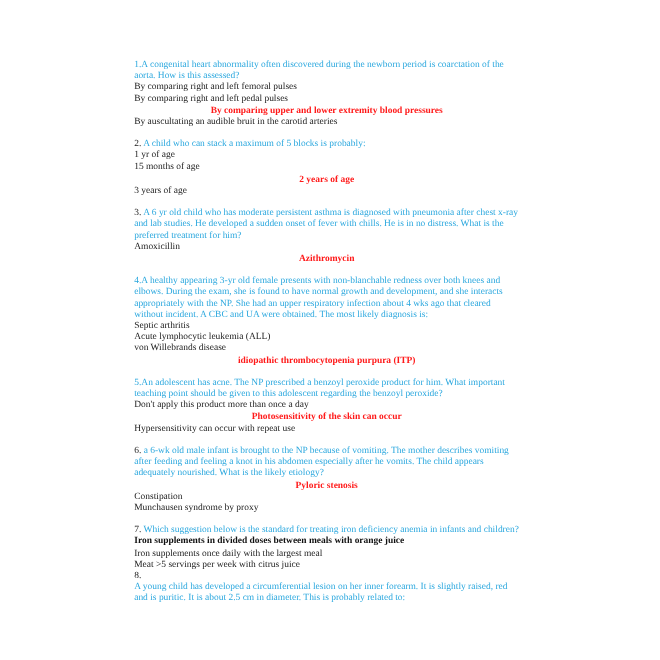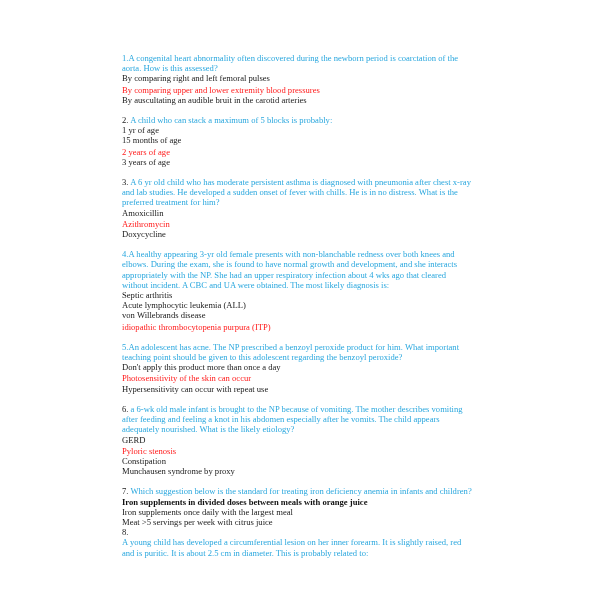--- a/index.html
+++ b/index.html
@@ -3,68 +3,67 @@
 <meta charset="utf-8">
 <style>
   html, body { margin: 0; padding: 0; background: #ffffff; }
   body { width: 600px; height: 600px; overflow: hidden; position: relative; }
   .page { position: absolute; left: 122px; top: 53px; width: 350px;
           font-family: "Liberation Serif", serif; font-size: 8.6px; line-height: 10.2px; color: #1a1a1a; }
   .q { margin-bottom: 10px; }
   .stem { color: #2aa7de; }
   .num { color: #1a1a1a; }
   .opt { color: #1a1a1a; }
-  .opt.correct-red { color: #ff1a1a; font-weight: normal; margin-top: 1px; }
+  .opt.correct-red { color: #ff1a1a; font-weight: bold; margin-top: 1px; text-align: center; }
   .opt.correct-bold { color: #111; font-weight: bold; font-family: Liberation Serif, serif; }
 </style>
 </head>
 <body>
 
 <div class="page">
 
   <div class="q">
     <div class="stem"><span class="stem">1.</span><span>A congenital heart abnormality often discovered during the newborn period is coarctation of the aorta. How is this assessed?</span></div>
     <div class="opt">By comparing right and left femoral pulses</div>
+    <div class="opt">By comparing right and left pedal pulses</div>
     <div class="opt correct-red">By comparing upper and lower extremity blood pressures</div>
     <div class="opt">By auscultating an audible bruit in the carotid arteries</div>
   </div>
 
   <div class="q">
     <div class="stem"><span class="num">2.</span><span> A child who can stack a maximum of 5 blocks is probably:</span></div>
     <div class="opt">1 yr of age</div>
     <div class="opt">15 months of age</div>
     <div class="opt correct-red">2 years of age</div>
     <div class="opt">3 years of age</div>
   </div>
 
   <div class="q">
     <div class="stem"><span class="num">3.</span><span> A 6 yr old child who has moderate persistent asthma is diagnosed with pneumonia after chest x-ray and lab studies. He developed a sudden onset of fever with chills. He is in no distress. What is the preferred treatment for him?</span></div>
     <div class="opt">Amoxicillin</div>
     <div class="opt correct-red">Azithromycin</div>
-    <div class="opt">Doxycycline</div>
   </div>
 
   <div class="q">
     <div class="stem"><span class="stem">4.</span><span>A healthy appearing 3-yr old female presents with non-blanchable redness over both knees and elbows. During the exam, she is found to have normal growth and development, and she interacts appropriately with the NP. She had an upper respiratory infection about 4 wks ago that cleared without incident. A CBC and UA were obtained. The most likely diagnosis is:</span></div>
     <div class="opt">Septic arthritis</div>
     <div class="opt">Acute lymphocytic leukemia (ALL)</div>
     <div class="opt">von Willebrands disease</div>
     <div class="opt correct-red">idiopathic thrombocytopenia purpura (ITP)</div>
   </div>
 
   <div class="q">
     <div class="stem"><span class="stem">5.</span><span>An adolescent has acne. The NP prescribed a benzoyl peroxide product for him. What important teaching point should be given to this adolescent regarding the benzoyl peroxide?</span></div>
     <div class="opt">Don't apply this product more than once a day</div>
     <div class="opt correct-red">Photosensitivity of the skin can occur</div>
     <div class="opt">Hypersensitivity can occur with repeat use</div>
   </div>
 
   <div class="q">
     <div class="stem"><span class="num">6.</span><span> a 6-wk old male infant is brought to the NP because of vomiting. The mother describes vomiting after feeding and feeling a knot in his abdomen especially after he vomits. The child appears adequately nourished. What is the likely etiology?</span></div>
-    <div class="opt">GERD</div>
     <div class="opt correct-red">Pyloric stenosis</div>
     <div class="opt">Constipation</div>
     <div class="opt">Munchausen syndrome by proxy</div>
   </div>
 
   <div class="q" style="margin-bottom:0">
     <div class="stem"><span class="num">7.</span><span> Which suggestion below is the standard for treating iron deficiency anemia in infants and children?</span></div>
     <div class="opt correct-bold">Iron supplements in divided doses between meals with orange juice</div>
     <div class="opt">Iron supplements once daily with the largest meal</div>
     <div class="opt">Meat &gt;5 servings per week with citrus juice</div>

